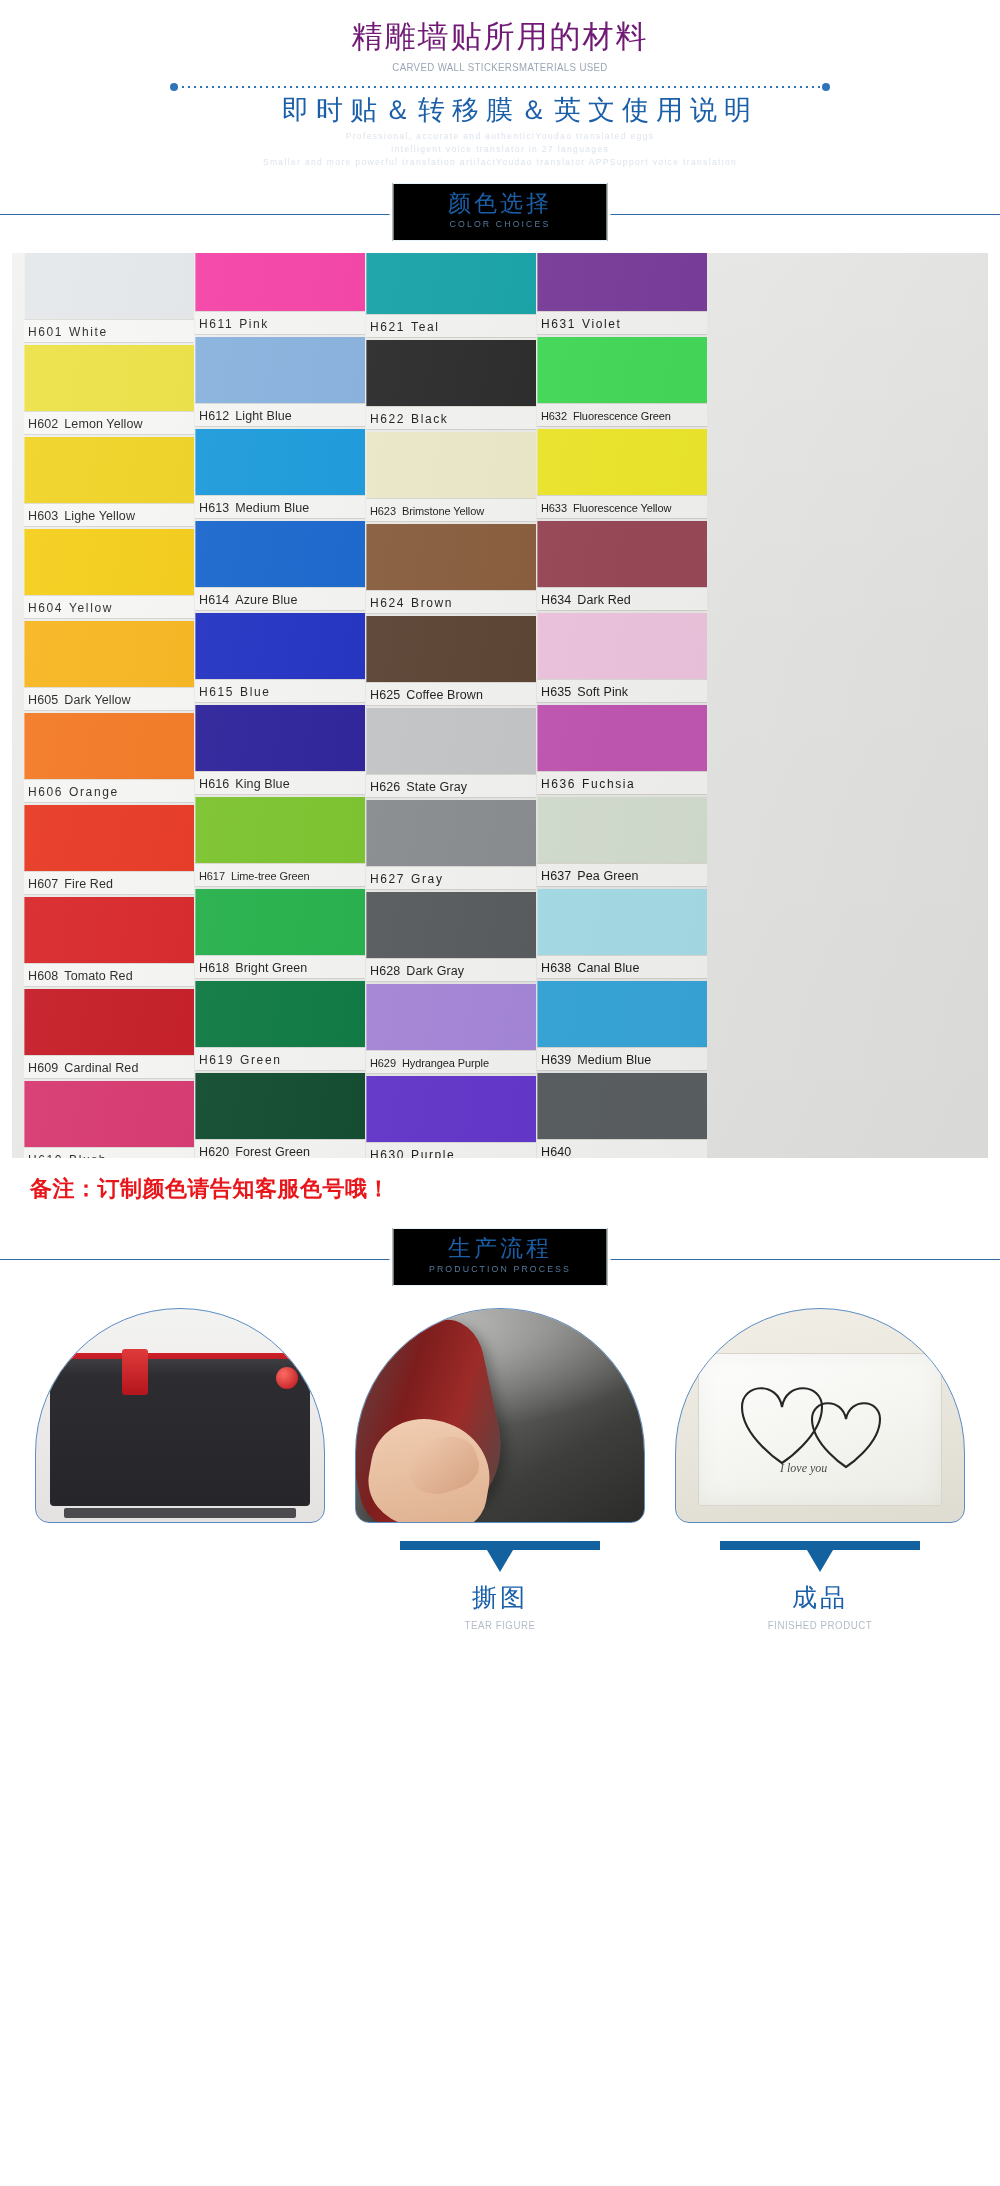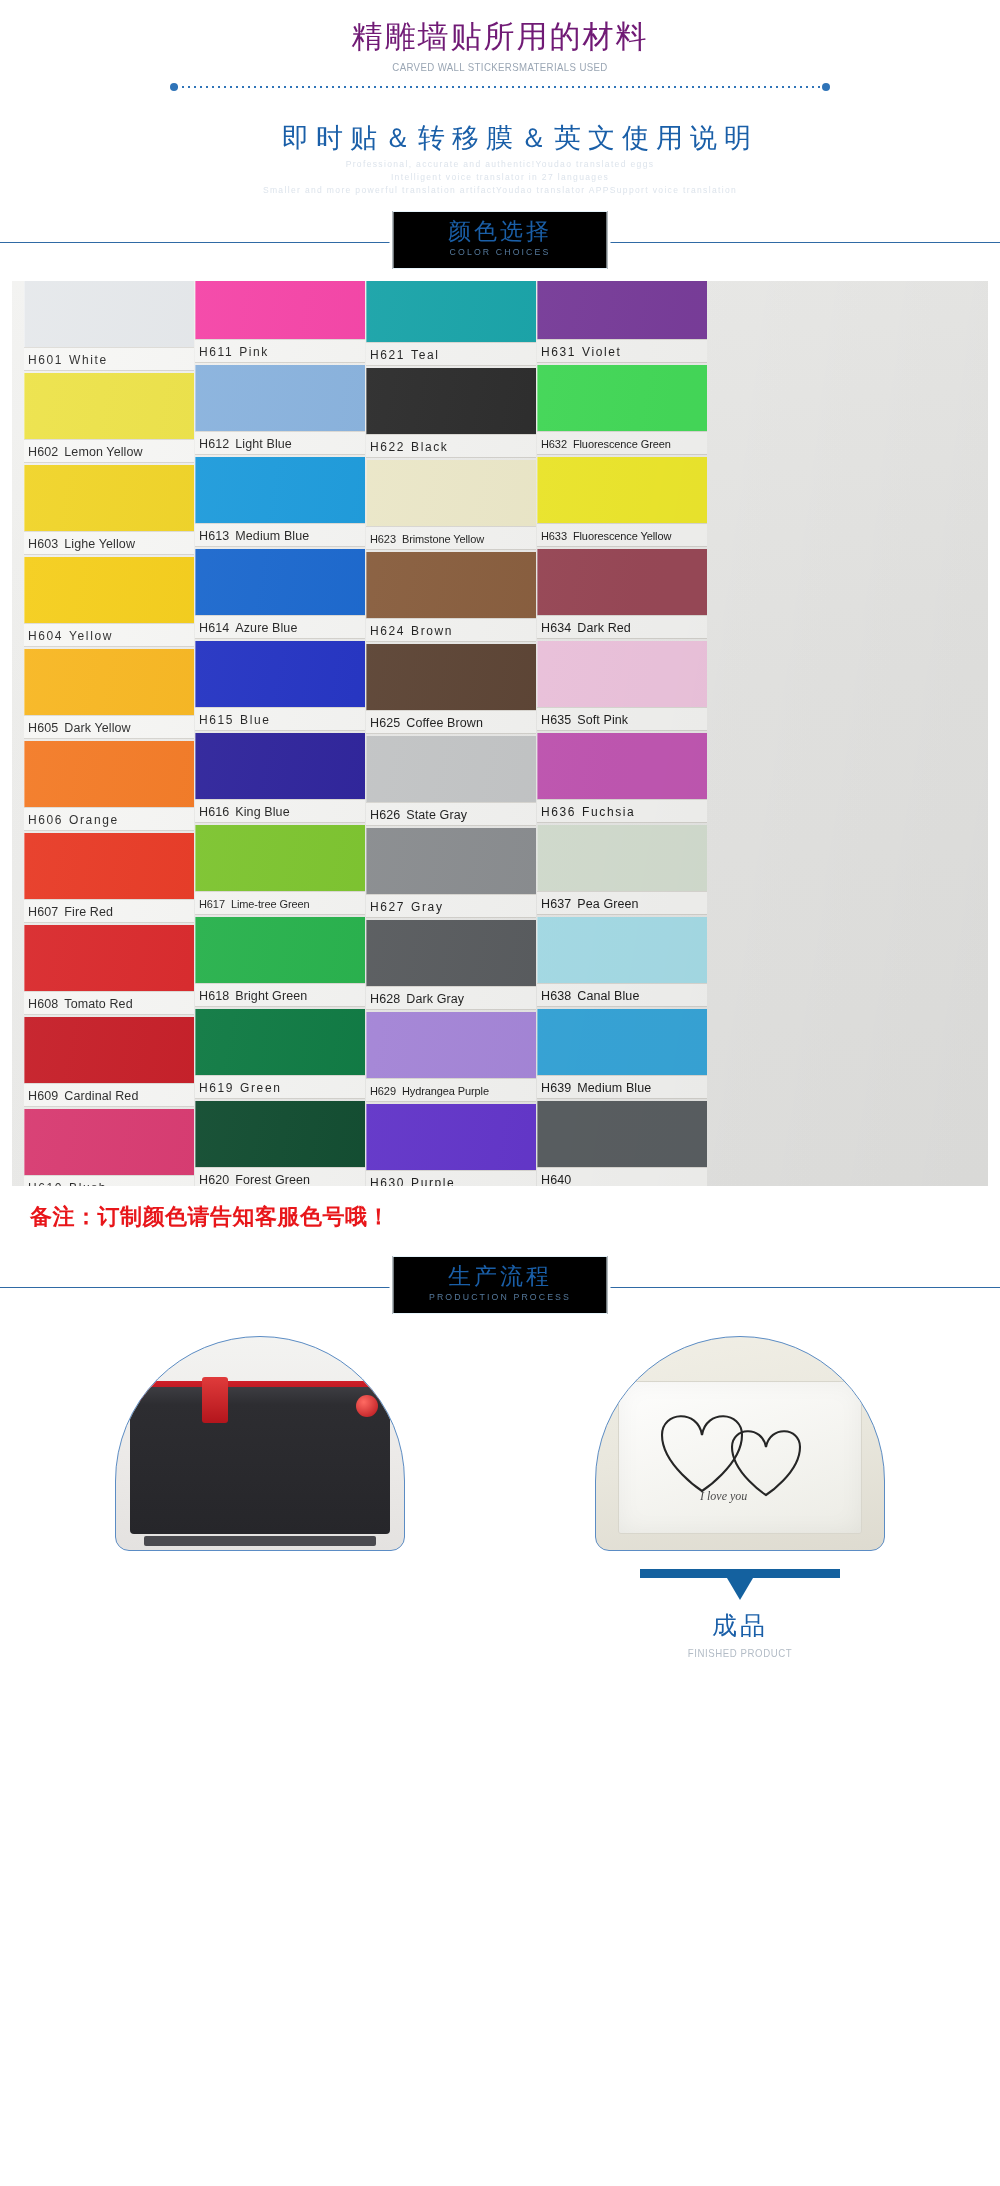--- a/index.html
+++ b/index.html
@@ -50,21 +50,21 @@
     width: 8px; height: 8px;
     border-radius: 50%;
     background: #2f74b8;
   }
   .dotrow .dcap.l { left: 0; }
   .dotrow .dcap.r { right: 0; }
   .hdr-cn2 {
     font-size: 27px;
     color: #1a5fa8;
     letter-spacing: 7px;
-    margin-top: 28px;
+    margin-top: 0;
     font-weight: 500;
     padding-left: 40px;
   }
   .hdr-sub {
     margin-top: 2px;
     color: #dde4ec;
     font-size: 9px;
     letter-spacing: 1.4px;
     line-height: 1.45;
     transform: scaleX(0.95);
@@ -517,20 +517,36 @@
       <div class="photo p1">
         <div class="sheet"></div>
         <div class="railtop"></div>
         <div class="machine"></div>
         <div class="head"></div>
         <div class="knob"></div>
         <div class="legs"></div>
       </div>
     </div>
 
+    <div class="photo-card">
+      <div class="photo p2">
+        <div class="film"></div>
+        <div class="peel"></div>
+        <div class="hand"></div>
+        <div class="hand2"></div>
+      </div>
+      <div class="photo-caption">
+        <div class="arrowbar">
+          <div class="bar"></div>
+            <div class="tri"></div>
+        </div>
+        <div class="cn">撕图</div>
+        <div class="en">TEAR FIGURE</div>
+      </div>
+    </div>
 
     <div class="photo-card">
       <div class="photo p3">
         <div class="bag"></div>
         <svg width="190" height="110" viewBox="0 0 190 110">
           <path d="M18 40 C18 16, 54 14, 58 40 C62 14, 98 16, 98 40 C98 70, 58 96, 58 96 C58 96, 18 70, 18 40 Z" fill="none" stroke="#262626" stroke-width="2.1"></path>
           <path d="M88 52 C88 32, 118 30, 122 52 C126 30, 156 32, 156 52 C156 78, 122 100, 122 100 C122 100, 88 78, 88 52 Z" fill="none" stroke="#262626" stroke-width="2.1"></path>
         </svg>
         <div class="ily">I love you</div>
       </div>

